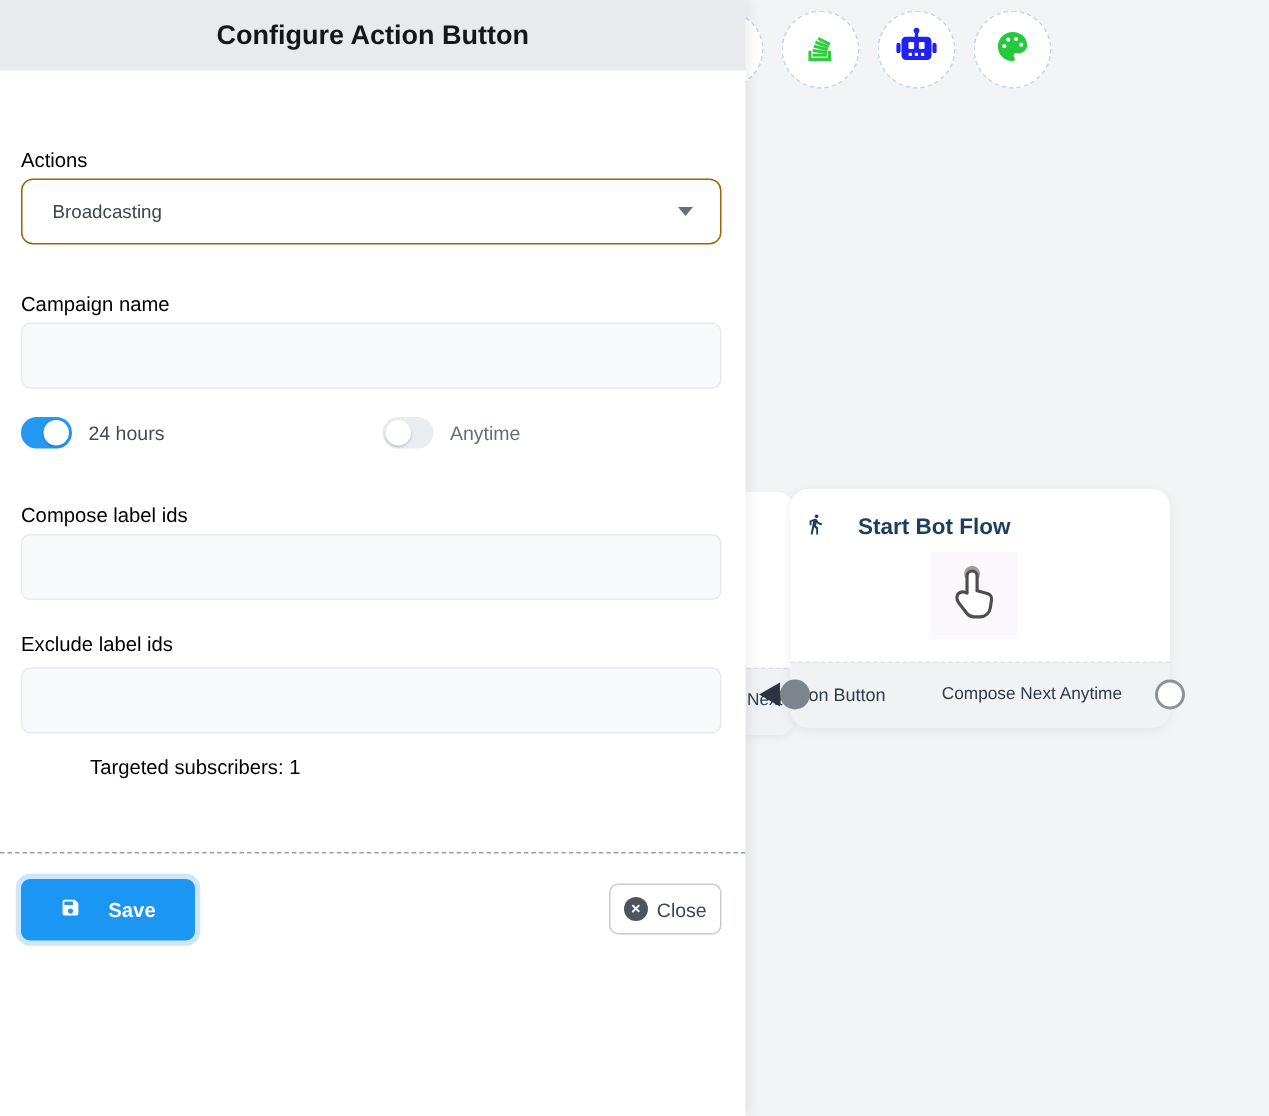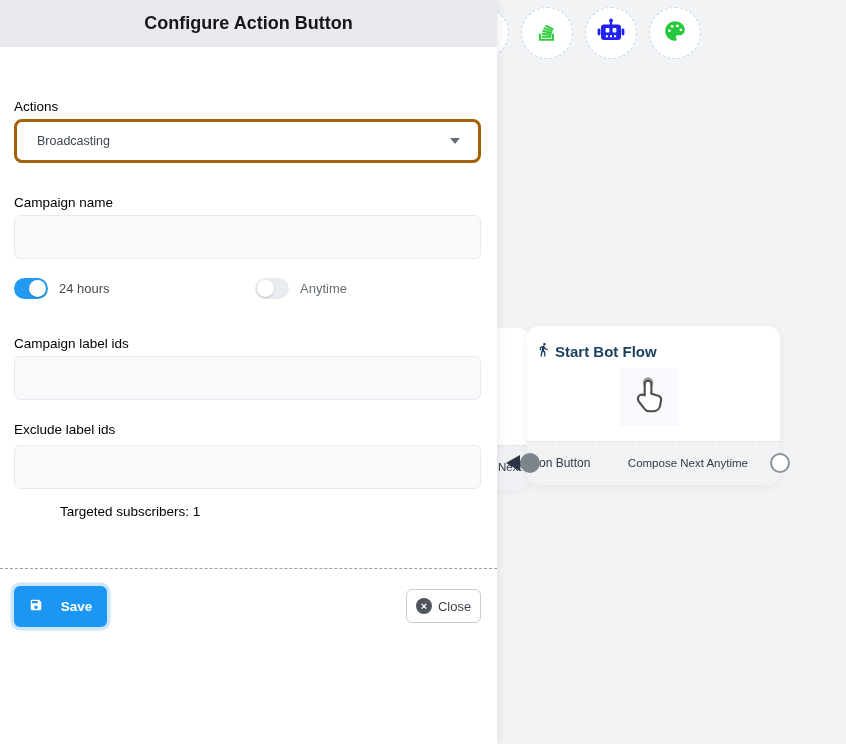--- a/index.html
+++ b/index.html
@@ -13,21 +13,21 @@
     background:#fff; border:1.5px dashed #c3d4ea; display:flex; align-items:center; justify-content:center; }
 
   .behind-card { position:absolute; left:468px; top:328px; width:62px; height:162px;
     background:#fff; border-radius:12px; z-index:1; box-shadow:0 2px 6px rgba(0,0,0,.05); }
   .behind-footer { position:absolute; left:0; right:0; bottom:0; height:45px; background:#f0f1f4;
     border-top:1.5px dashed #dcdee2; border-radius:0 0 12px 12px;
     font-size:11.5px; color:#2f3b47; line-height:43px; padding-left:30px; }
 
   .node-card { position:absolute; left:527px; top:326px; width:253px; height:159px;
     background:#fff; border-radius:12px; z-index:2; box-shadow:0 2px 8px rgba(0,0,0,.06); }
-  .node-title { position:absolute; left:9px; top:15px; display:flex; align-items:center; gap:4px;
+  .node-title { position:absolute; left:9px; top:15px; display:flex; align-items:center; gap:21px;
     color:#1c3e5e; font-weight:bold; font-size:15px; }
   .hand-box { position:absolute; left:93px; top:42px; width:58px; height:58px; background:#faf8fc;
     display:flex; align-items:center; justify-content:center; }
   .node-footer { position:absolute; left:0; right:0; bottom:0; height:44px; background:#f1f2f4;
     border-top:1.5px dashed #dcdee2; border-radius:0 0 12px 12px; }
   .footer-left { position:absolute; left:-8px; top:0; height:44px; line-height:43px;
     font-size:12px; color:#2f3b47; white-space:nowrap; }
   .footer-right { position:absolute; right:32px; top:0; height:44px; line-height:43px;
     font-size:11.5px; color:#2f3b47; white-space:nowrap; }
 
@@ -41,41 +41,41 @@
 
   
   .panel { position:absolute; left:0; top:0; width:497px; height:744px; background:#fff; z-index:10;
     box-shadow:2px 0 8px rgba(0,0,0,.07); }
   .panel-header { position:absolute; left:0; top:0; width:100%; height:47px; background:#e8eaee;
     display:flex; align-items:center; justify-content:center; }
   .panel-title { font-size:18px; font-weight:bold; color:#14161a; }
 
   .field-label { position:absolute; left:14px; font-size:13.5px; color:#000000; }
   .select-box { position:absolute; left:14px; width:467px; height:44px; top:119px; background:#fff;
-    border:3px solid #a16207; border-radius:8px; display:flex; align-items:center; cursor:pointer; }
+    border:1px solid #a16207; border-radius:8px; display:flex; align-items:center; cursor:pointer; }
   .select-value { margin-left:20px; font-size:12.5px; color:#3f4650; flex:1; }
   .select-caret { margin-right:18px; width:0; height:0;
     border-left:5px solid transparent; border-right:5px solid transparent; border-top:6px solid #666e78; }
 
   .text-input { position:absolute; left:14px; width:467px; height:44px; background:#f8f9fb;
     border:1px solid #e8eaf0; border-radius:6px; font-size:13px; color:#333; padding:0 12px;
     font-family:"Liberation Sans", sans-serif; outline:none; }
 
   .toggle { position:absolute; width:34px; height:21px; border-radius:11px; cursor:pointer; }
   .toggle.on  { background:#2499f2; }
   .toggle.off { background:#e9edf2; }
   .knob { position:absolute; top:2px; width:17px; height:17px; border-radius:50%; background:#fff;
     box-shadow:0 1px 2px rgba(0,0,0,.2); }
   .toggle.on  .knob { right:2px; }
   .toggle.off .knob { left:2px; }
   .toggle-label { position:absolute; top:281px; font-size:13px; }
 
   .divider { position:absolute; left:0; top:568px; width:497px; border-top:1.5px dashed #9aa0a6; }
 
-  .save-btn { position:absolute; left:14px; top:586px; width:93px; height:41px; background:#1b96f2;
+  .save-btn { position:absolute; left:14px; top:586px; width:116px; height:41px; background:#1b96f2;
     border:none; border-radius:6px; color:#fff; font-weight:bold; font-size:13.5px; cursor:pointer;
     display:flex; align-items:center; justify-content:center; gap:18px;
     box-shadow:0 0 0 3.5px rgba(80,165,245,.28); font-family:"Liberation Sans", sans-serif; }
   .close-btn { position:absolute; left:406px; top:589px; width:75px; height:34px; background:#fff;
     border:1px solid #c6ccd2; border-radius:6px; color:#3f4650; font-size:13px; cursor:pointer;
     display:flex; align-items:center; justify-content:center; gap:6px; font-family:"Liberation Sans", sans-serif; }
   .close-x { display:inline-flex; width:16px; height:16px; border-radius:50%; background:#4e555e;
     color:#fff; font-size:11px; font-weight:bold; align-items:center; justify-content:center; line-height:1; }
 </style>
 </head>
@@ -183,21 +183,21 @@
     <div class="toggle on" style="left:14px; top:278px;">
       <span class="knob"></span>
     </div>
     <span class="toggle-label" style="left:59px; color:#454b52;">24 hours</span>
 
     <div class="toggle off" style="left:255px; top:278px;">
       <span class="knob"></span>
     </div>
     <span class="toggle-label" style="left:300px; color:#676e76;">Anytime</span>
 
-    <div class="field-label" style="top:336px;">Campaign label ids</div>
+    <div class="field-label" style="top:336px;">Compose label ids</div>
     <input class="text-input" style="top: 356px;" type="text" value="">
 
     <div class="field-label" style="top:422px;">Exclude label ids</div>
     <input class="text-input" style="top: 445px;" type="text" value="">
 
     <div class="field-label" style="top:504px;margin-left:46px;">Targeted subscribers: 1</div>
 
     <div class="divider"></div>
 
     <button class="save-btn">

